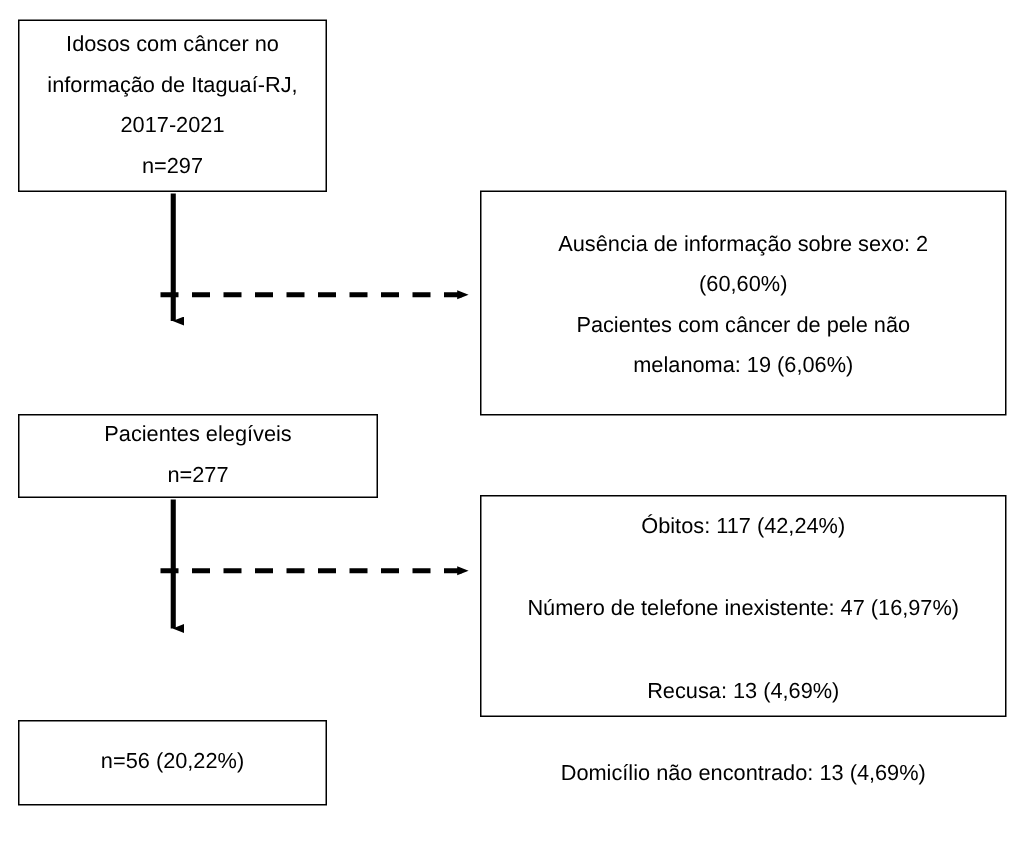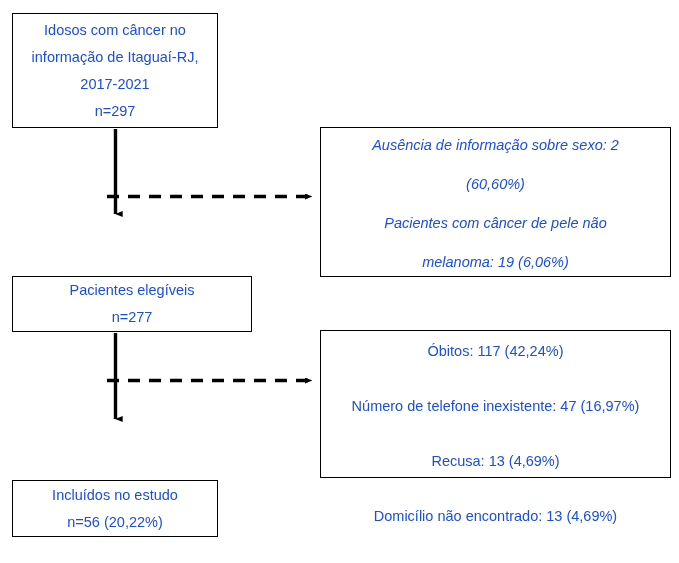--- a/index.html
+++ b/index.html
@@ -27,30 +27,30 @@
     flex-direction: column;
     align-items: center;
     justify-content: center;
     text-align: center;
   }
   .node-line {
     display: block;
     font-size: 14.5px;
     line-height: 27px;
     white-space: nowrap;
-    color: #1d4ed8;
+    color: #000000;
   }
 
   #box-cohort      { left: 12px;  top: 13px;  width: 206px; height: 115px; }
   #box-eligible    { left: 12px;  top: 276px; width: 240px; height: 56px;  }
   #box-included    { left: 12px;  top: 480px; width: 206px; height: 57px;  }
   #box-excluded-1  { left: 320px; top: 127px; width: 351px; height: 150px; }
   #box-excluded-2  { left: 320px; top: 330px; width: 351px; height: 148px; }
 
-  #box-excluded-1 { justify-content: space-between; padding-top: 4px; font-style: italic; }
+  #box-excluded-1 { justify-content: center; padding-top: 4px; }
   #box-excluded-2 { justify-content: flex-start; padding-top: 7px; gap: 28px; }
 
   
   .connector-svg {
     position: absolute;
     left: 0;
     top: 0;
     width: 679px;
     height: 563px;
     pointer-events: none;
@@ -100,17 +100,16 @@
   </div>
 
   <div id="box-excluded-2" class="node-box">
     <span class="node-line">Óbitos: 117 (42,24%)</span>
     <span class="node-line">Número de telefone inexistente: 47 (16,97%)</span>
     <span class="node-line">Recusa: 13 (4,69%)</span>
     <span class="node-line">Domicílio não encontrado: 13 (4,69%)</span>
   </div>
 
   <div id="box-included" class="node-box">
-    <span class="node-line">Incluídos no estudo</span>
     <span class="node-line">n=56 (20,22%)</span>
   </div>
 
 </div>
 
 </body></html>

